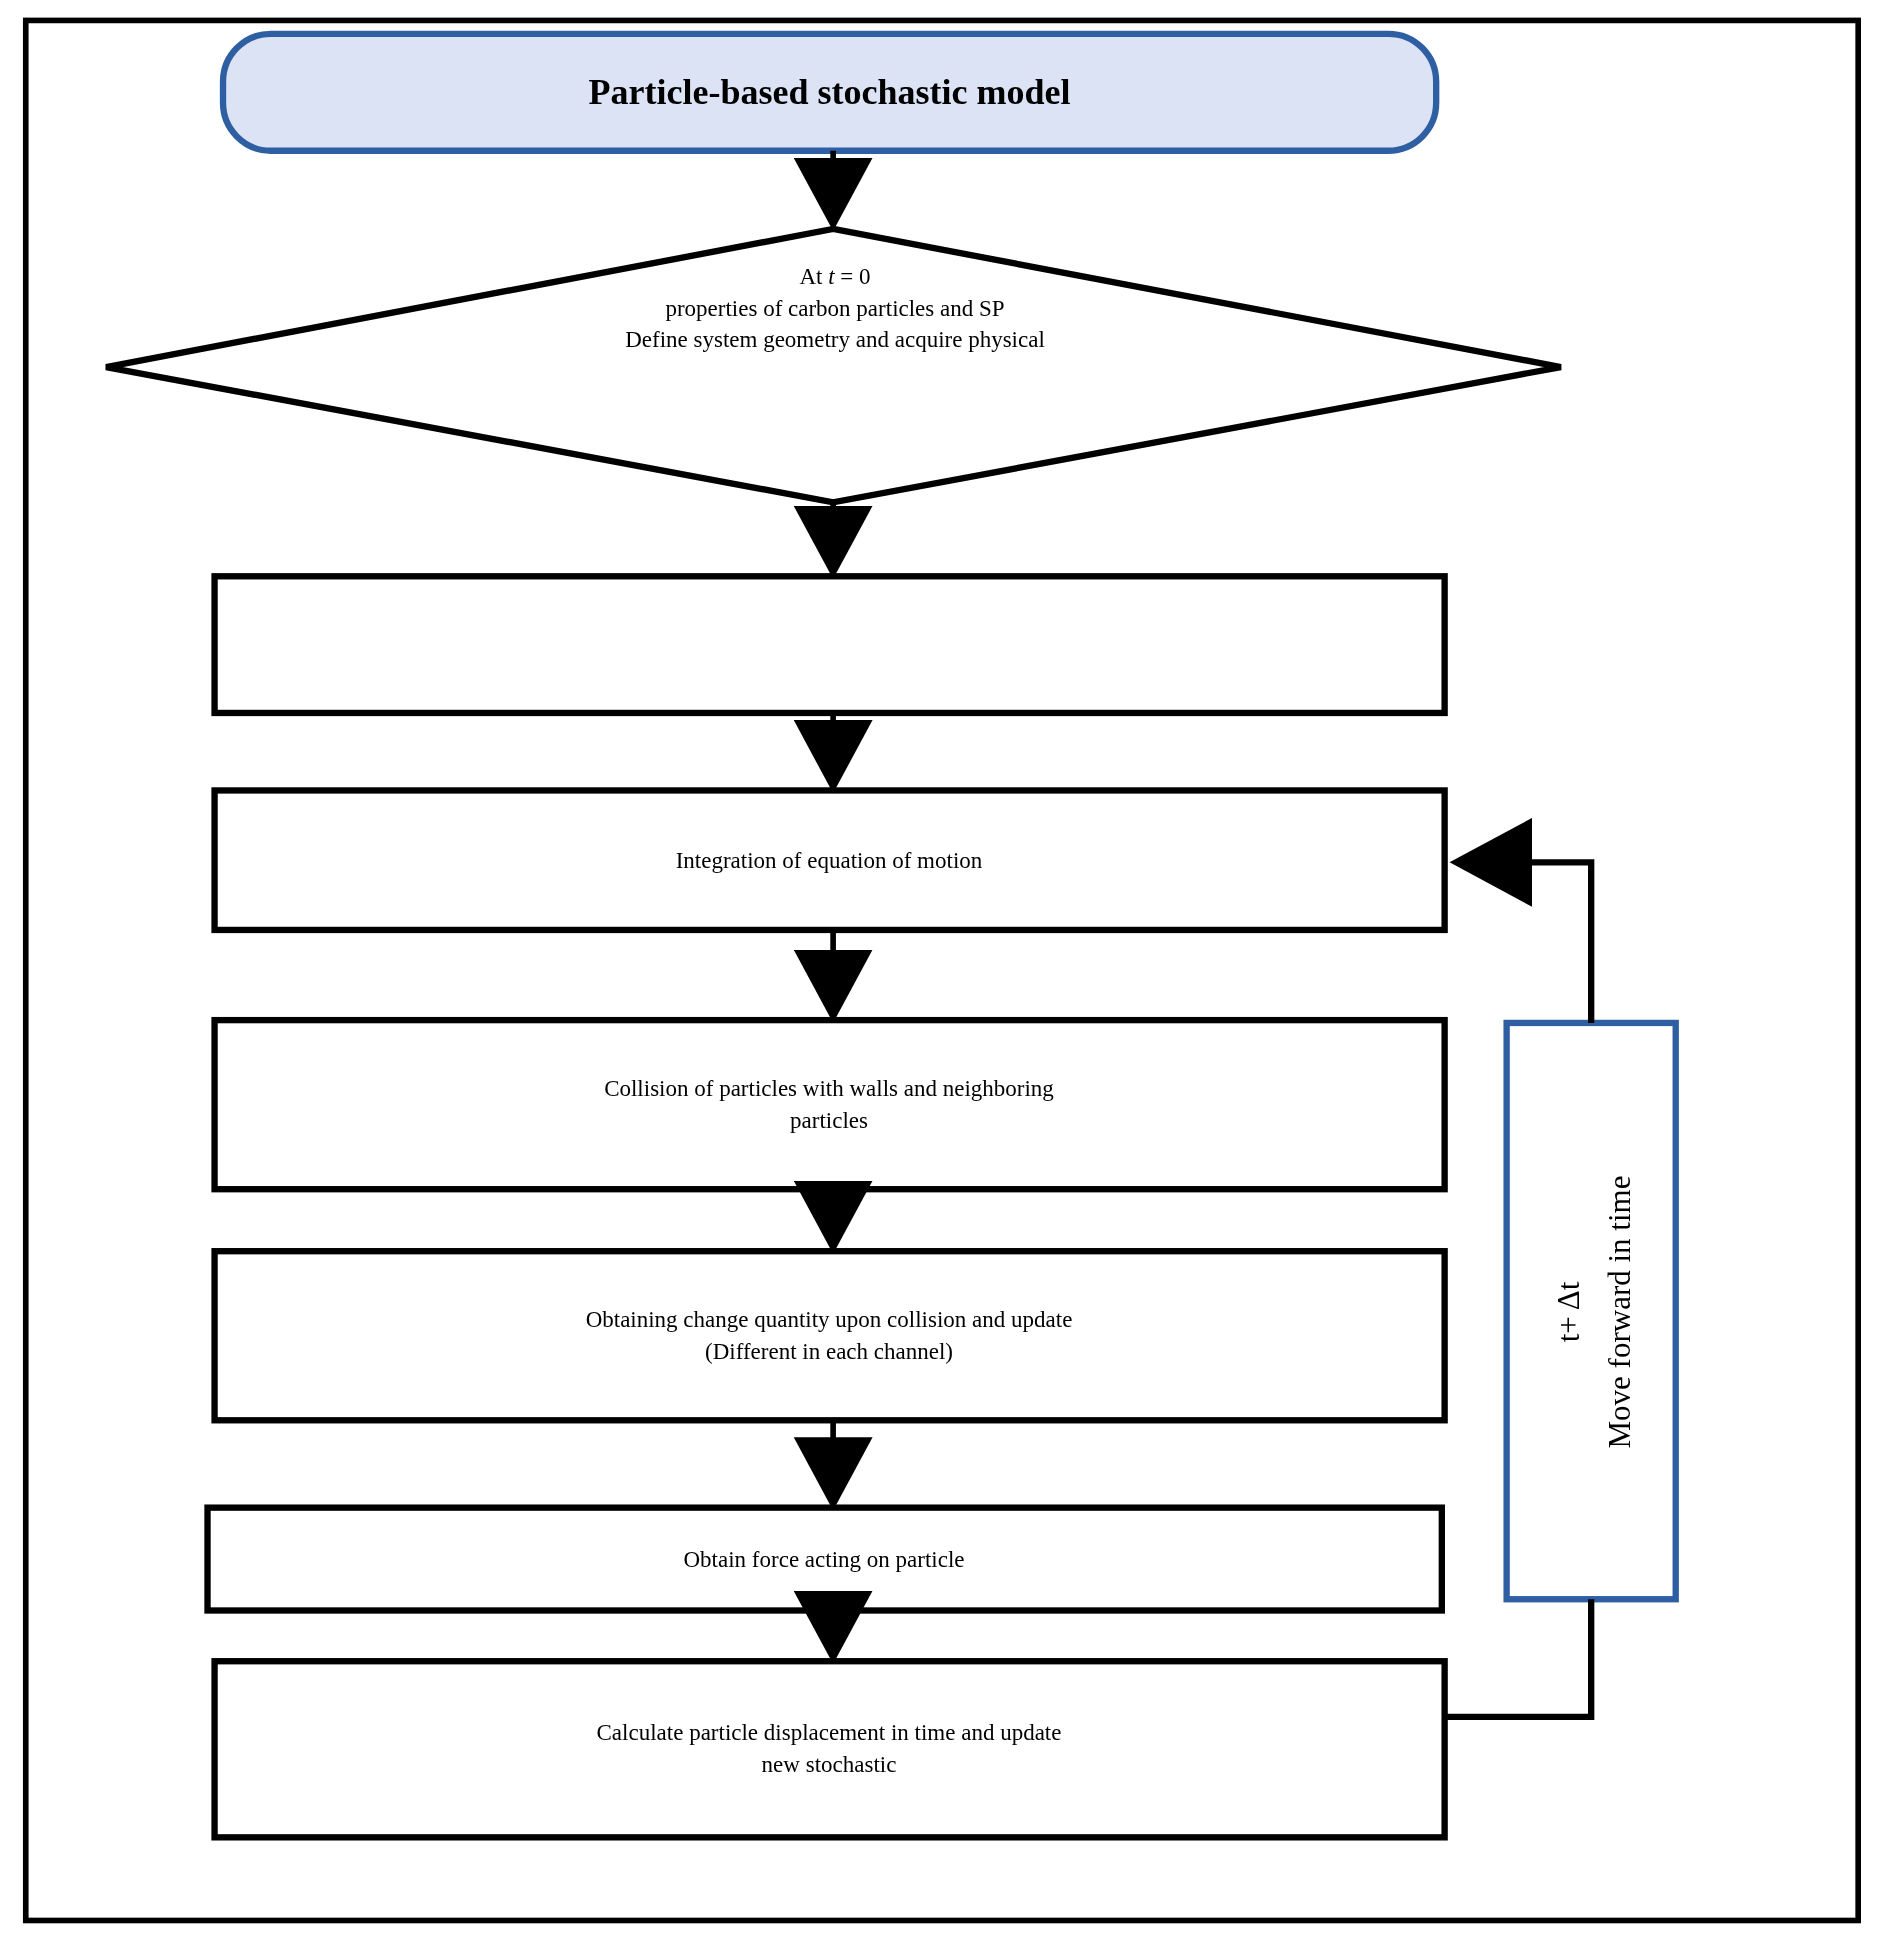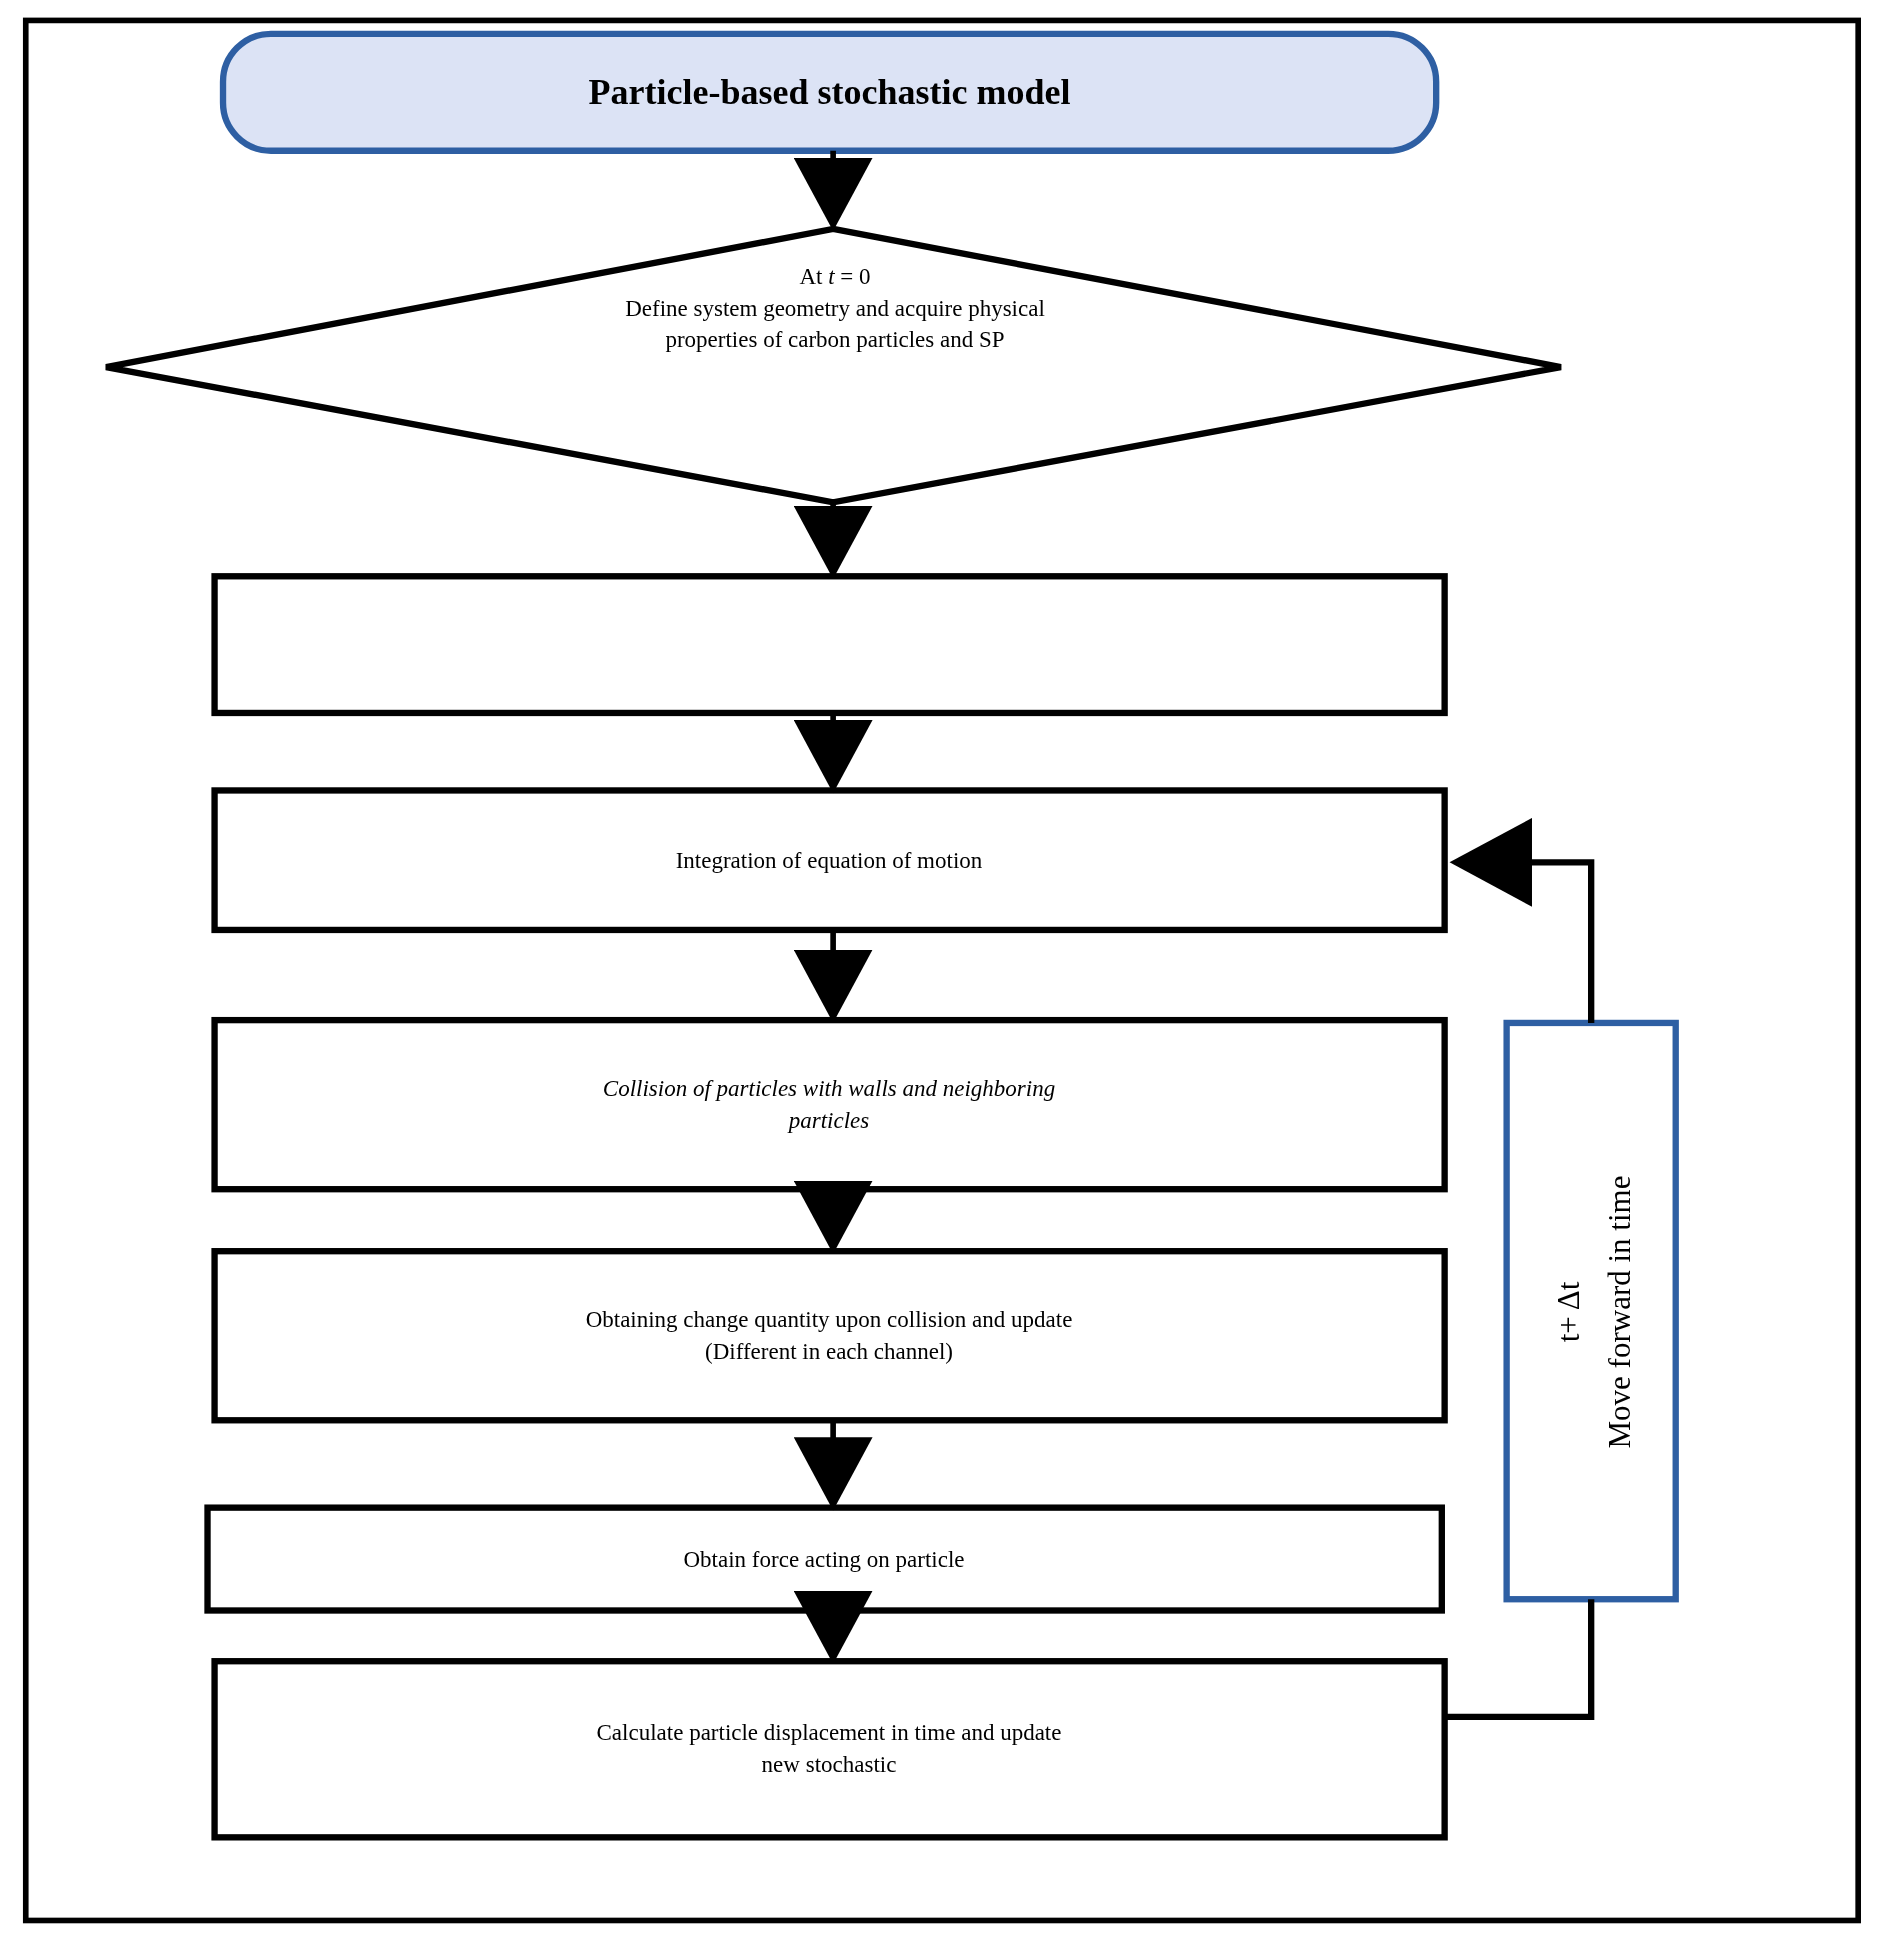--- a/index.html
+++ b/index.html
@@ -107,30 +107,30 @@
   </svg>
 
   <div class="shape-text title" style="left:223px; top:34px; width:1213px; height:117px;">
     <span>Particle-based stochastic model</span>
   </div>
 
   <div class="shape-text" style="left:296px; top:240px; width:1078px; height:225px; flex-direction:column; justify-content:flex-start; padding-top:21px; box-sizing:border-box;">
     <div>
       <span>At </span><span class="ital">t</span><span> = 0</span>
     </div>
+    <div>properties of carbon particles and SP</div>
     <div>Define system geometry and acquire physical</div>
-    <div>properties of carbon particles and SP</div>
   </div>
 
 
   <div class="shape-text" style="left:214px; top:791px; width:1230px; height:140px;">
     <span>Integration of equation of motion</span>
   </div>
 
-  <div class="shape-text" style="left:214px; top:1020px; width:1230px; height:169px; flex-direction:column;font-style:italic;">
+  <div class="shape-text" style="left:214px; top:1020px; width:1230px; height:169px; flex-direction:column;">
     <div>Collision of particles with walls and neighboring</div>
     <div>particles</div>
   </div>
 
   <div class="shape-text" style="left:214px; top:1251px; width:1230px; height:169px; flex-direction:column;">
     <div>Obtaining change quantity upon collision and update</div>
     <div>(Different in each channel)</div>
   </div>
 
   <div class="shape-text" style="left:207px; top:1508px; width:1234px; height:103px;">

